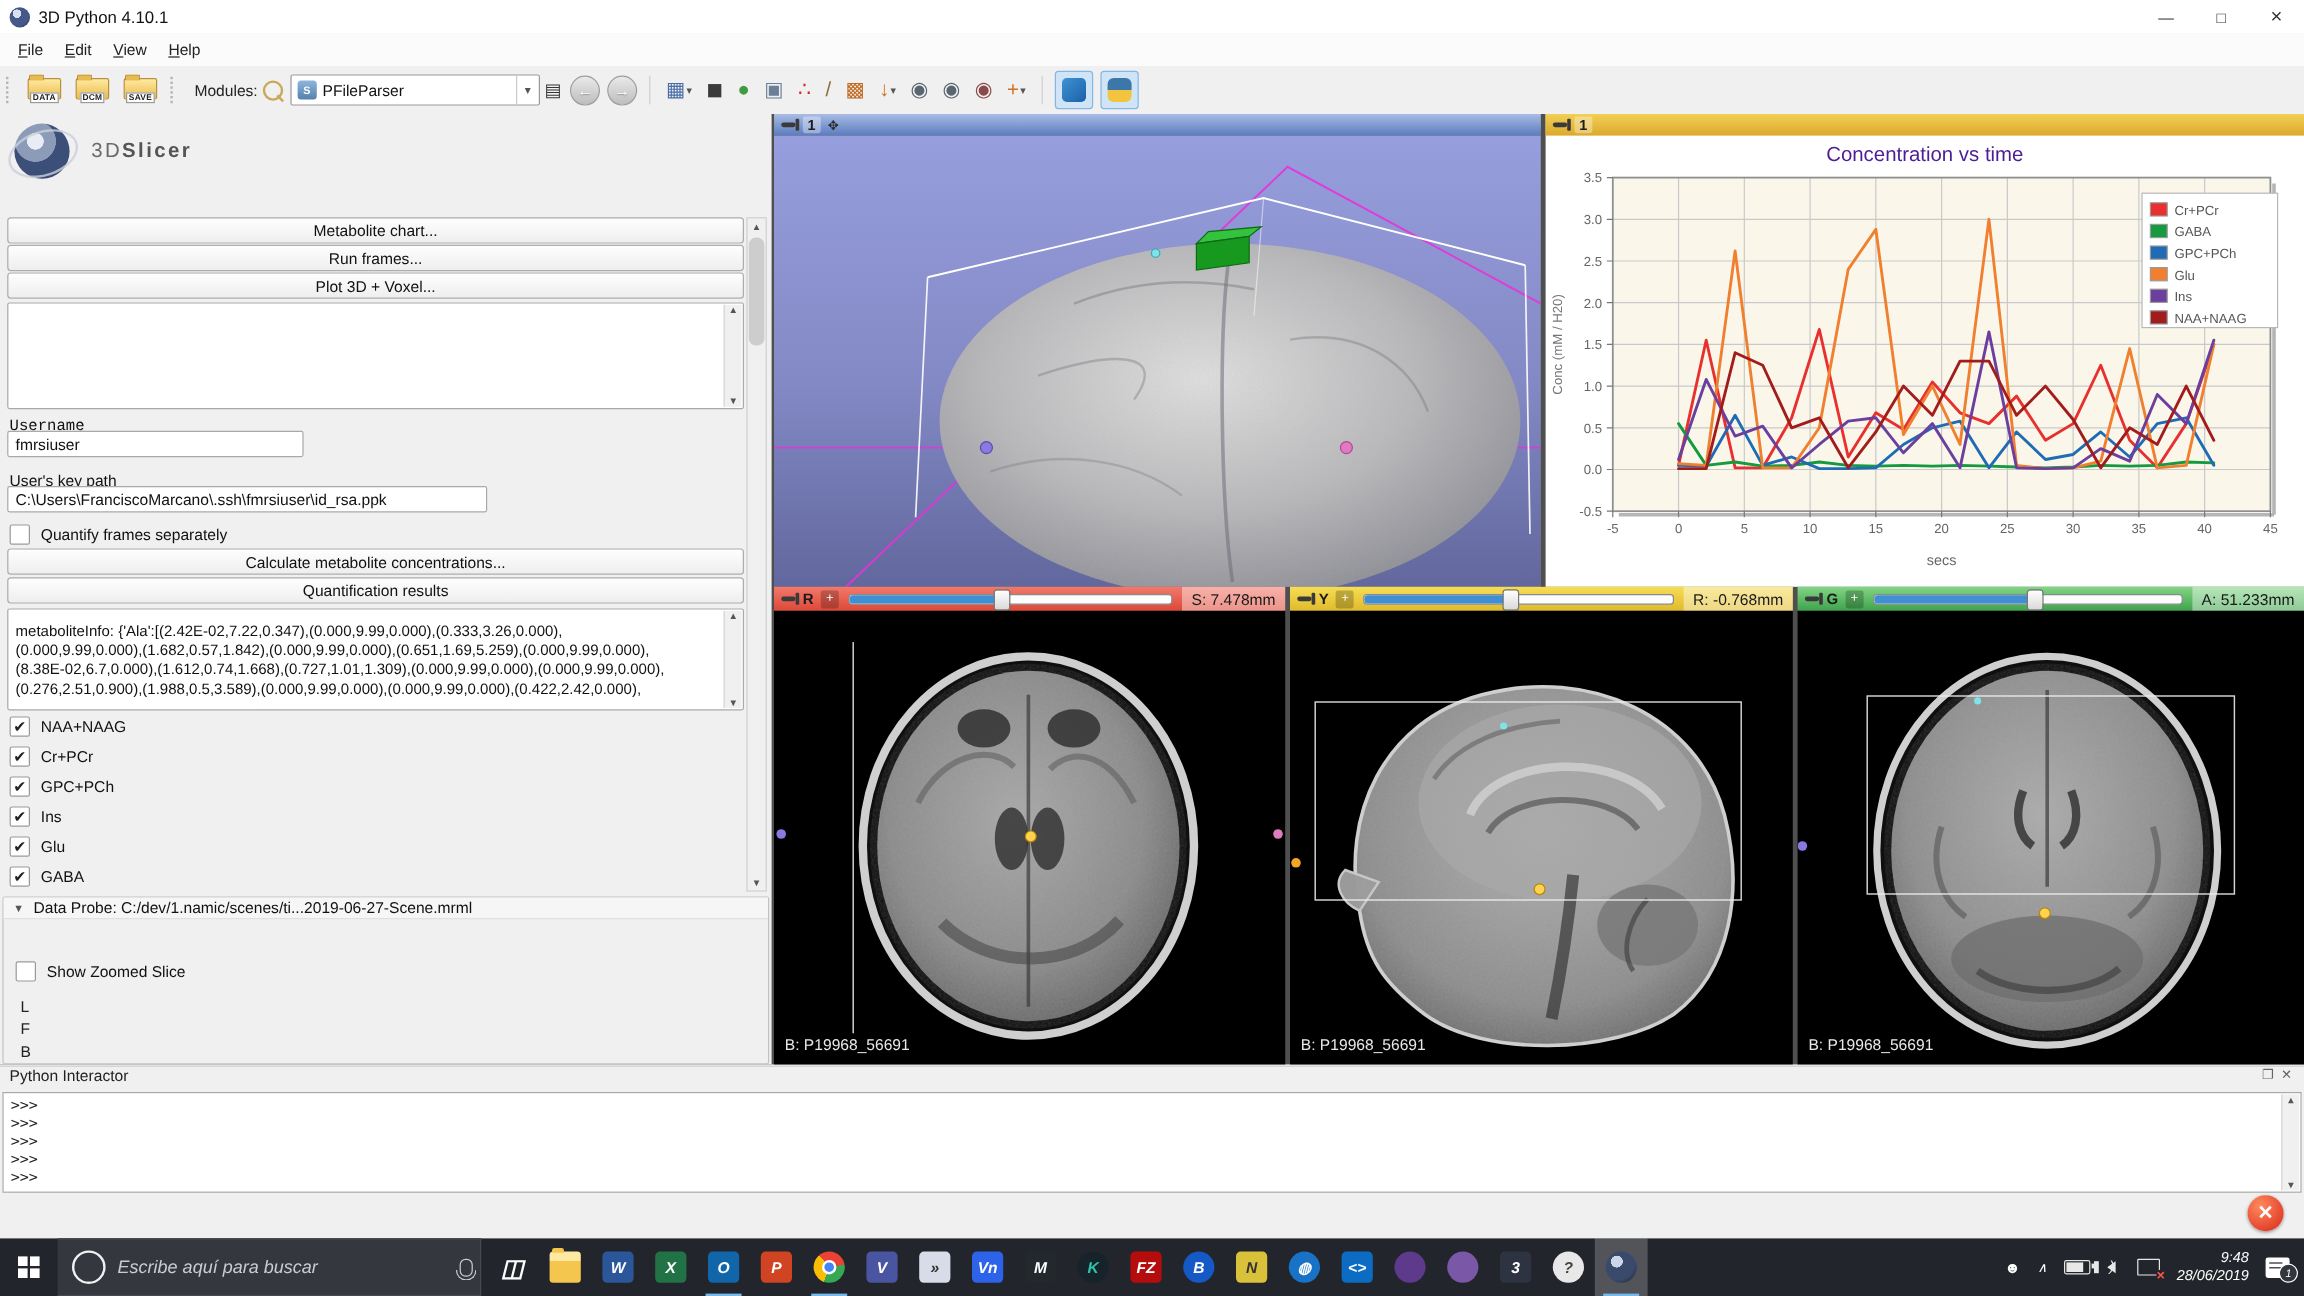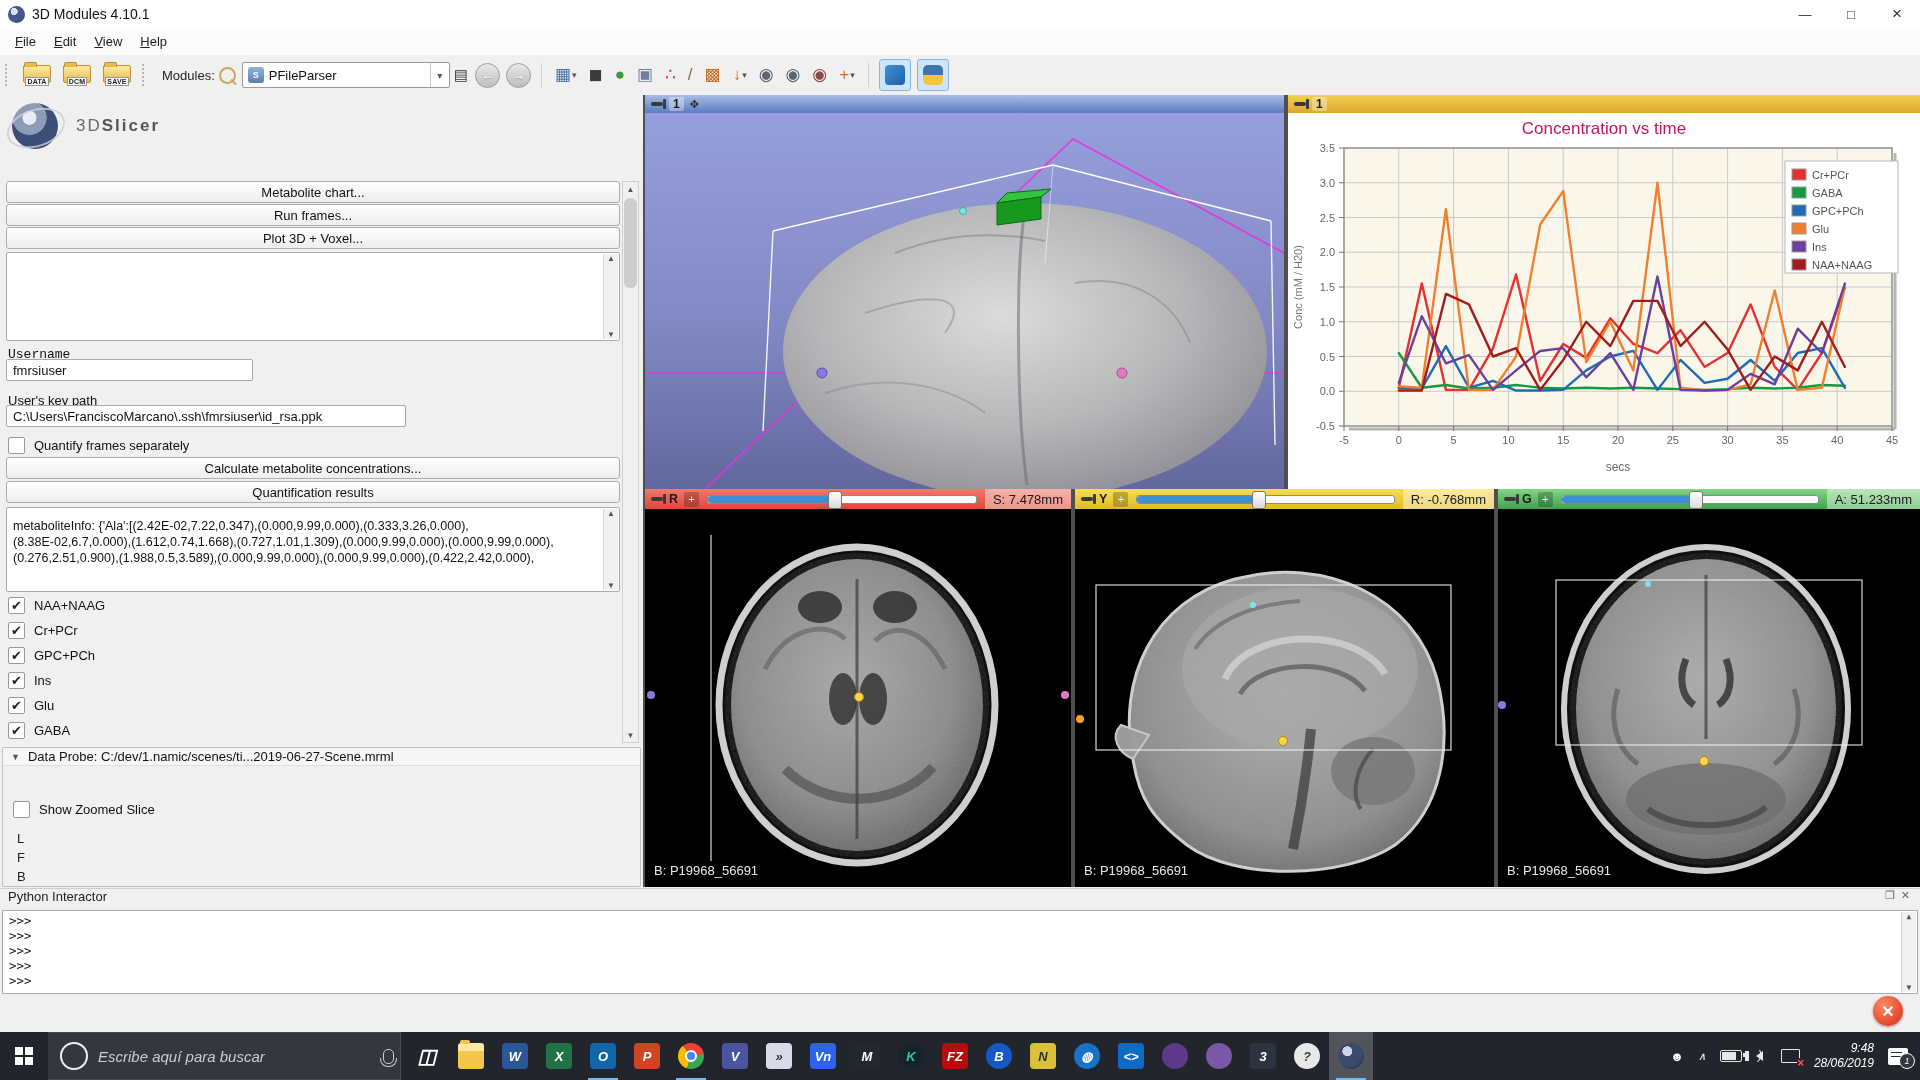--- a/index.html
+++ b/index.html
@@ -72,21 +72,21 @@
   .pane{position:absolute;}
   .view-bar{height:18px;display:flex;align-items:center;font-size:12px;}
   .bar-blue{background:linear-gradient(#a8bce4,#5b7cc0);}
   .bar-gold{background:linear-gradient(#f2cf55,#dca92c);}
   .pin{width:12px;height:4px;background:#3a3a3a;border-radius:2px;margin:0 6px;position:relative;flex:none;}
   .pin::after{content:"";position:absolute;right:-3px;top:-3px;width:3px;height:10px;background:#3a3a3a;border-radius:1px;}
   .bar-badge{font-weight:bold;color:#1c1c1c;background:rgba(255,255,255,.35);padding:0 4px;border-radius:2px;}
   .move-ico{margin-left:6px;color:#2a2a2a;font-size:11px;}
   .pane-3d{left:645px;top:0;width:639px;height:394px;background:#777;}
   .pane-chart{left:1288px;top:0;width:632px;height:394px;background:#fff;}
-  .chart-title{height:26px;display:flex;align-items:flex-end;justify-content:center;font-size:17px;color:#be185d;}
+  .chart-title{height:26px;display:flex;align-items:flex-end;justify-content:center;font-size:17px;color:#4c1d95;}
 
   .slice-pane{position:absolute;top:394px;height:398px;}
   .slice-bar{height:20px;display:flex;align-items:center;font-size:12.5px;color:#1a1a1a;}
   .slice-red .slice-bar{background:linear-gradient(#f2796b,#dd4838);}
   .slice-yellow .slice-bar{background:linear-gradient(#f6dd55,#e0ba2c);}
   .slice-green .slice-bar{background:linear-gradient(#82d584,#3fa34c);}
   .bar-letter{font-weight:bold;margin-right:6px;}
   .xhair-btn{width:15px;height:15px;border-radius:2px;background:rgba(0,0,0,.22);color:#fff;font-size:11px;display:flex;align-items:center;justify-content:center;margin-right:8px;flex:none;}
   .sl-groove{flex:1;height:7px;background:#fdfdfd;border:1px solid #8a8a8a;border-radius:3px;position:relative;margin-right:8px;}
   .sl-fill{position:absolute;left:0;top:0;bottom:0;background:#3f8fd2;border-radius:3px 0 0 3px;}
@@ -141,21 +141,21 @@
   .notif::before{content:"";position:absolute;left:3px;top:4px;width:11px;height:1.5px;background:#22252b;box-shadow:0 4px 0 #22252b;}
   .notif-badge{position:absolute;right:-7px;bottom:-4px;width:14px;height:14px;border-radius:50%;background:#33363c;border:1px solid #fff;color:#fff;font-size:9px;display:flex;align-items:center;justify-content:center;}
 </style>
 </head>
 <body>
 
 <div id="screen">
 
   <div class="titlebar">
     <span class="app-ico"></span>
-    <span class="title-text">3D Modules 4.10.1</span>
+    <span class="title-text">3D Python 4.10.1</span>
     <div class="win-controls">
       <span class="win-btn">—</span>
       <span class="win-btn">□</span>
       <span class="win-btn" style="font-size:17px;">×</span>
     </div>
   </div>
 
   <div class="menubar" id="menubar">
     <div class="menu-items">
         <div class="menu-item"><u>F</u>ile</div>
@@ -272,20 +272,21 @@
         <span class="cbx"></span>
         <span class="lab">Quantify frames separately</span>
       </div>
 
       <div class="p-btn" style="top:362px;">Calculate metabolite concentrations...</div>
       <div class="p-btn" style="top:386px;">Quantification results</div>
 
       <div class="tbox" style="top:412px;height:83px;">
         <div class="lines" id="metab-lines" style="padding-top:10px;">
             <div>metaboliteInfo:  {'Ala':[(2.42E-02,7.22,0.347),(0.000,9.99,0.000),(0.333,3.26,0.000),</div>
+            <div>(0.000,9.99,0.000),(1.682,0.57,1.842),(0.000,9.99,0.000),(0.651,1.69,5.259),(0.000,9.99,0.000),</div>
             <div>(8.38E-02,6.7,0.000),(1.612,0.74,1.668),(0.727,1.01,1.309),(0.000,9.99,0.000),(0.000,9.99,0.000),</div>
             <div>(0.276,2.51,0.900),(1.988,0.5,3.589),(0.000,9.99,0.000),(0.000,9.99,0.000),(0.422,2.42,0.000),</div>
           </div>
         <div class="mini-scroll">
             <span>▲</span>
             <span>▼</span>
           </div>
       </div>
 
       <div id="metab-checks"></div>

